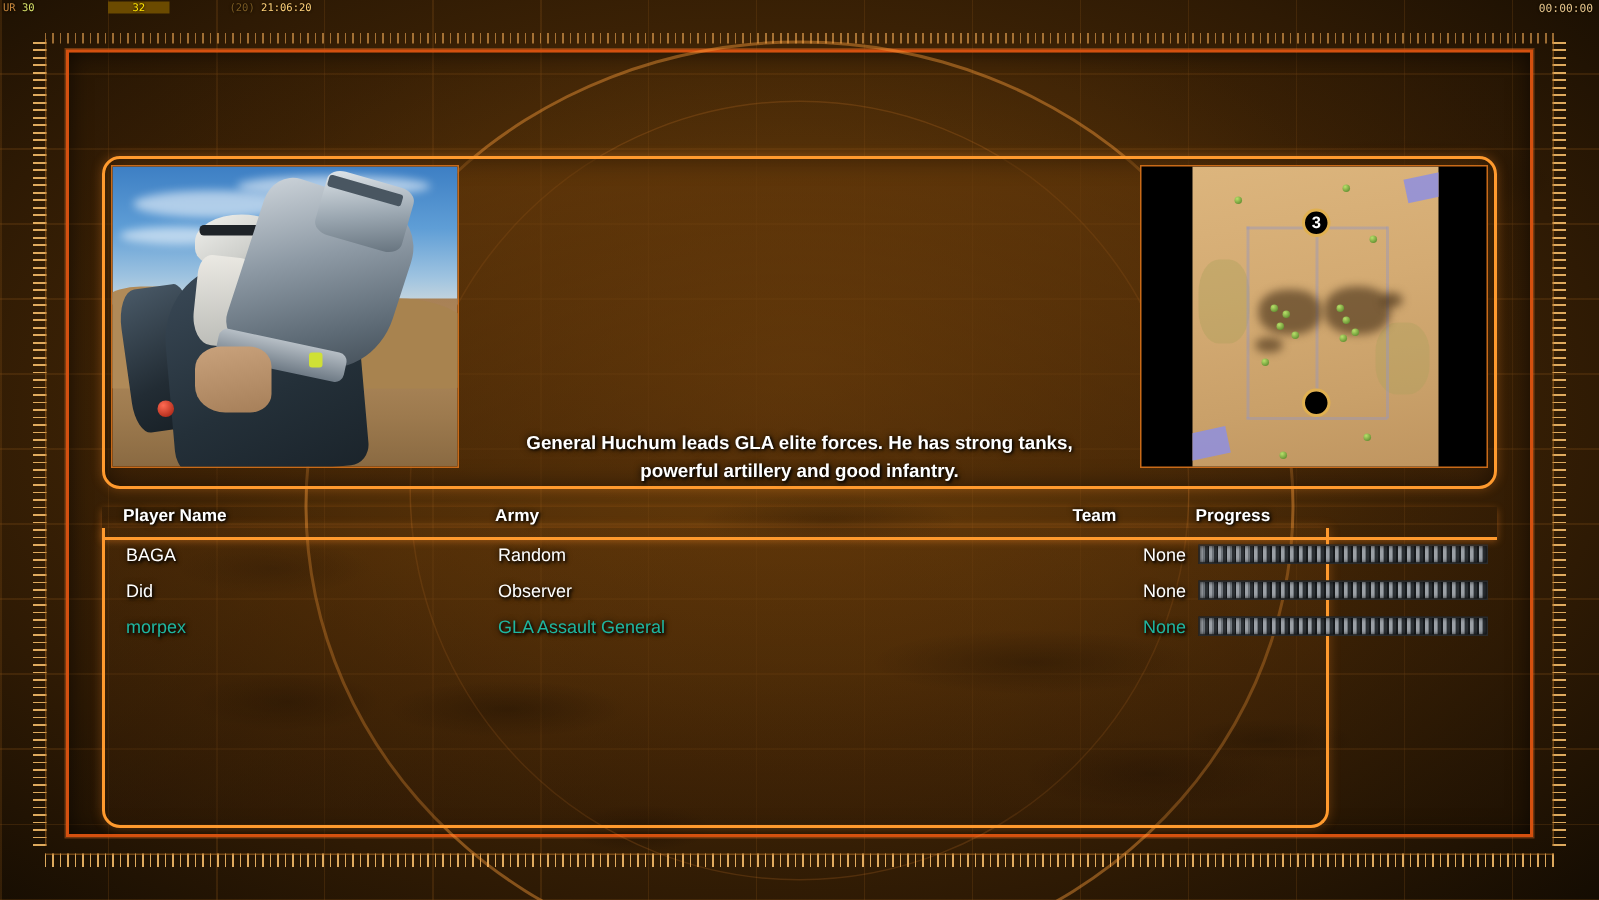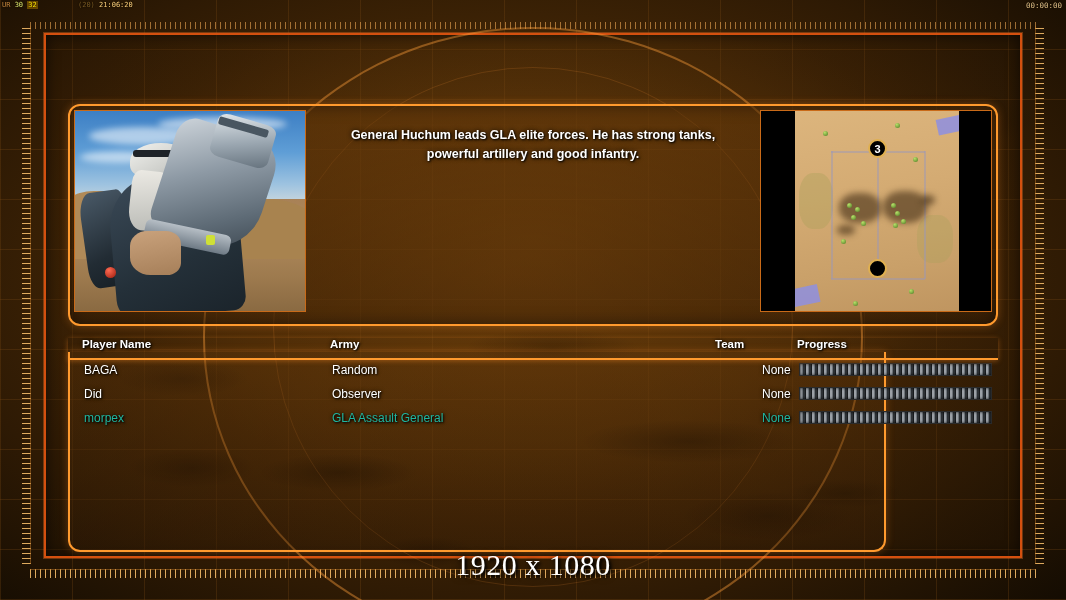--- a/index.html
+++ b/index.html
@@ -28,21 +28,21 @@
 
   
   #fps-overlay{
     position:absolute; left:0; top:0; z-index:60;
     font-family:"DejaVu Sans Mono", monospace; font-size:7px; letter-spacing:0px;
     padding:1px 2px; white-space:nowrap; line-height:9px;
   }
   #fps-overlay span{ text-shadow:0 0 2px #000; }
   .fps-lbl{ color:#c8873c; }
   .fps-a{ color:#d9e36a; }
-  .fps-b{ color:#ffe400; background:#6b4a00; padding:0 1px; }
+  .fps-b{ color:#ffe400; background:#6b4a00; padding:0 16px;margin-left:45px; }
   .fps-c{ color:#7a5a22;margin-left:36px; }
   .fps-t{ color:#ffd27a; }
   #clock-overlay{
     position:absolute; right:4px; top:1px; z-index:60;
     font-family:"DejaVu Sans Mono", monospace; font-size:7.5px; color:#e6c489;
     text-shadow:0 0 2px #000; line-height:9px;
   }
 
   
   .ruler{ position:absolute; z-index:4; }
@@ -208,21 +208,21 @@
     border-radius:50%;
   }
   .p-accent{
     position:absolute; left:57%; top:62%; width:4%; height:5%;
     background:#cfe036; border-radius:2px;
   }
 
   
   #description{
     position:absolute; left:248px; right:248px; top:0; bottom:0;
-    display:flex; align-items:flex-start; justify-content:center;
+    display:flex; align-items:flex-end; justify-content:center;
     text-align:center; padding:0 10px;margin-top:20px;
   }
   #description-text{
     color:#fff; font-size:12.5px; font-weight:bold; line-height:19px;
     text-shadow:1px 1px 2px #000, 0 0 5px rgba(0,0,0,.95);
   }
 
   
   #minimap-wrap{
     position:absolute; right:4px; top:4px; width:232px; height:202px;
@@ -422,15 +422,14 @@
         <div class="progress-bar"></div>
       </div>
       <div class="player-row row-self" style="top: 54px;">
         <div class="cell c-name">morpex</div>
         <div class="cell c-army">GLA Assault General</div>
         <div class="cell c-team">None</div>
         <div class="progress-bar"></div>
       </div>
     </div>
 
-  <div id="resolution-label">1920 x 1080</div>
 
 </div>
 
 </body></html>

